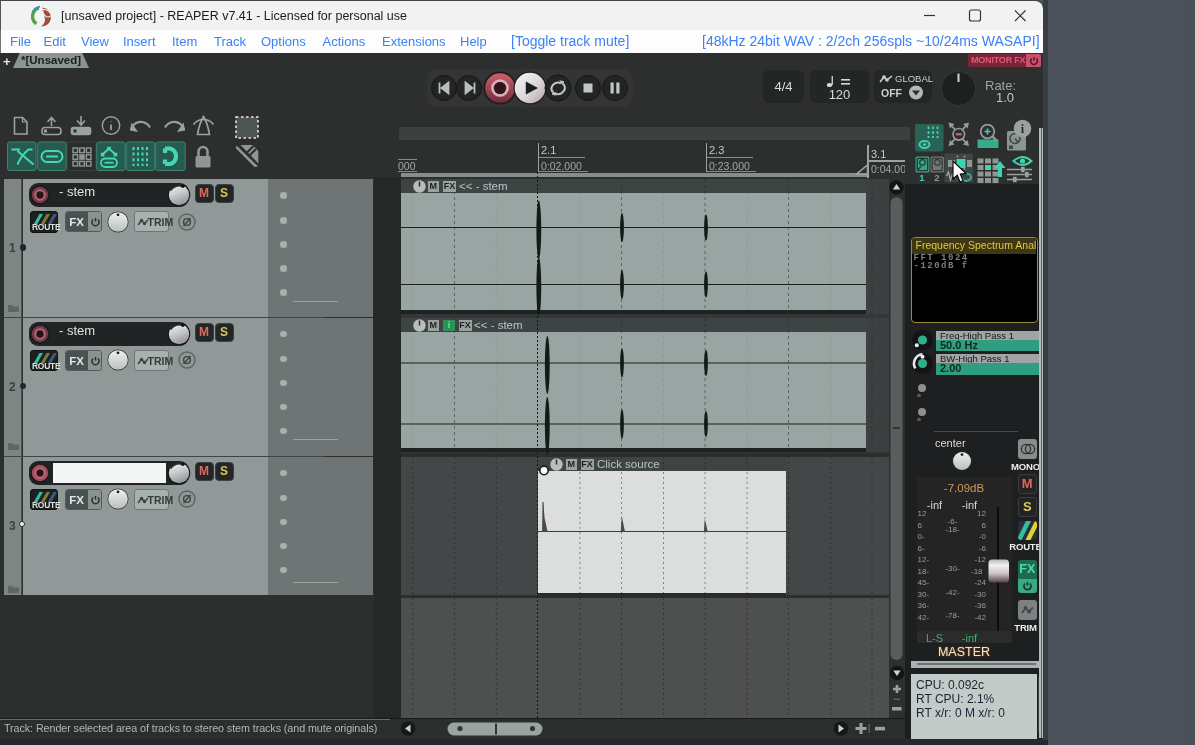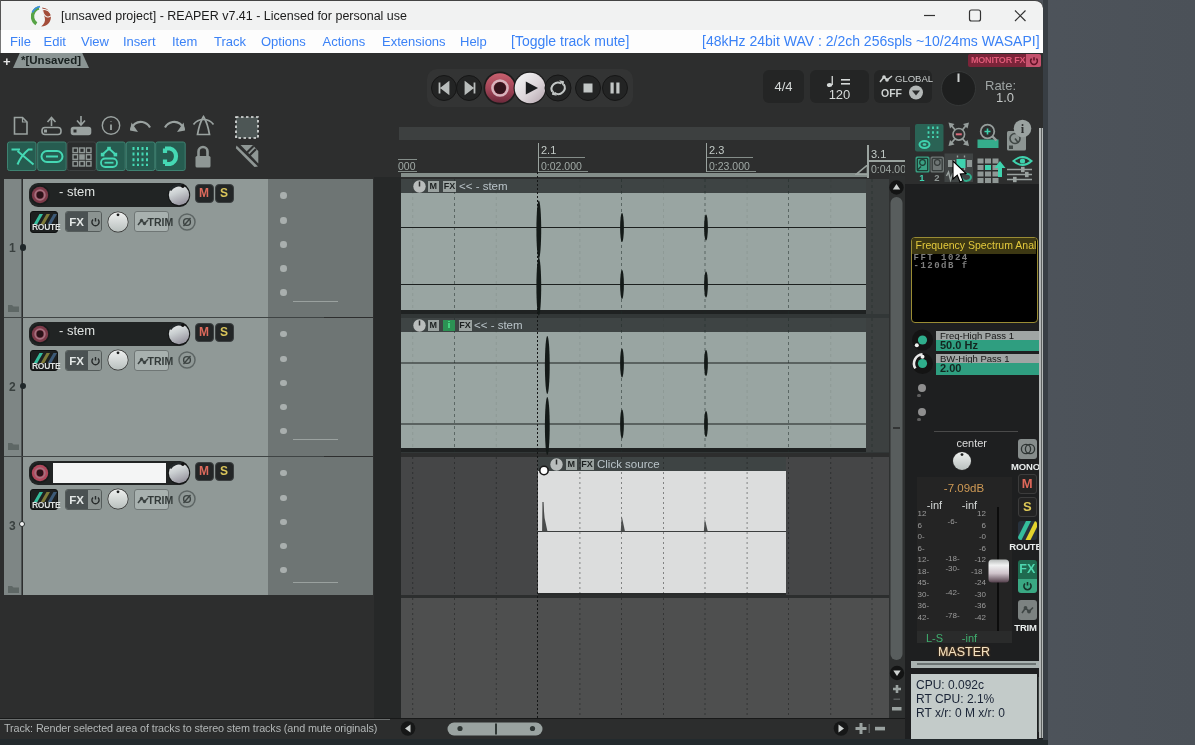--- a/index.html
+++ b/index.html
@@ -747,21 +747,21 @@
   <div class="greybar" style="top:330.5px">Freq-High Pass 1</div>
   <div class="tealbar" style="top:339.5px">50.0 Hz</div>
   <div class="greybar" style="top:354px">BW-High Pass 1</div>
   <div class="tealbar" style="top:363px">2.00</div>
   <div class="abs" style="left:917.5px;top:383.5px;width:8px;height:8px;border-radius:50%;background:#8f8f8f"></div>
   <div class="abs" style="left:917.3px;top:393.7px;width:3.6px;height:3.6px;border-radius:50%;background:#5f5f5f"></div>
   <div class="abs" style="left:917.5px;top:407.5px;width:8px;height:8px;border-radius:50%;background:#8f8f8f"></div>
   <div class="abs" style="left:917.3px;top:417.7px;width:3.6px;height:3.6px;border-radius:50%;background:#5f5f5f"></div>
   <div class="abs" style="left:934px;top:431px;width:84px;height:1px;background:#4a4a4a"></div>
 
-  <div class="abs" style="left:935px;top:436.5px;width:52px;text-align:right;font-size:11px;color:#dcdcdc">center</div>
+  <div class="abs" style="left:935px;top:436.5px;width:52px;text-align:left;font-size:11px;color:#dcdcdc">center</div>
   <svg class="abs" style="left:951.5px;top:450.5px" width="20" height="20" viewBox="0 0 20 20">
     <circle cx="10" cy="10" r="9.6" fill="#2e2e2e"></circle>
     <circle cx="10" cy="10" r="9" fill="url(#pang)"></circle>
     <circle cx="10" cy="3.6" r="1.4" fill="#1a1c1c"></circle>
   </svg>
   <div class="abs" style="left:1017.5px;top:438.5px;width:19.5px;height:20.5px;background:#878d8c;border-radius:3px">
     <svg class="abs" style="left:2px;top:4px" width="16" height="12" viewBox="0 0 16 12">
       <circle cx="6" cy="6" r="4.6" fill="none" stroke="#2e3433" stroke-width="1.3"></circle>
       <circle cx="10" cy="6" r="4.6" fill="none" stroke="#2e3433" stroke-width="1.3"></circle>
     </svg>
@@ -788,21 +788,21 @@
     <div class="mtxt" style="left:971px;top:520.5px;width:15px;text-align:right">6</div>
     <div class="mtxt" style="left:971px;top:532.0px;width:15px;text-align:right">-0</div>
     <div class="mtxt" style="left:971px;top:543.5px;width:15px;text-align:right">-6</div>
     <div class="mtxt" style="left:971px;top:555.0px;width:15px;text-align:right">-12</div>
     <div class="mtxt" style="left:971px;top:566.5px;width:15px;text-align:left">-18</div>
     <div class="mtxt" style="left:971px;top:578.0px;width:15px;text-align:right">-24</div>
     <div class="mtxt" style="left:971px;top:589.5px;width:15px;text-align:right">-30</div>
     <div class="mtxt" style="left:971px;top:601.0px;width:15px;text-align:right">-36</div>
     <div class="mtxt" style="left:971px;top:612.5px;width:15px;text-align:right">-42</div>
     <div class="mtxt" style="left:941px;top:517.0px;width:23px;text-align:center">-6-</div>
-    <div class="mtxt" style="left:941px;top:554px;width:23px;text-align:center">-18-</div>
+    <div class="mtxt" style="left:941px;top:525px;width:23px;text-align:center">-18-</div>
     <div class="mtxt" style="left:941px;top:564.0px;width:23px;text-align:center">-30-</div>
     <div class="mtxt" style="left:941px;top:587.5px;width:23px;text-align:center">-42-</div>
     <div class="mtxt" style="left:941px;top:611.0px;width:23px;text-align:center">-78-</div>
   </div>
   <svg class="abs" style="left:987px;top:505px" width="24" height="130" viewBox="0 0 24 130">
     <line x1="11" y1="2" x2="11" y2="127" stroke="#0c0c0c" stroke-width="2"></line>
     <rect x="1.5" y="54.5" width="20.5" height="23" rx="3.5" fill="url(#faderg)"></rect>
   </svg>
   <svg class="abs" style="left:0;top:0" width="1" height="1">
       <defs>

